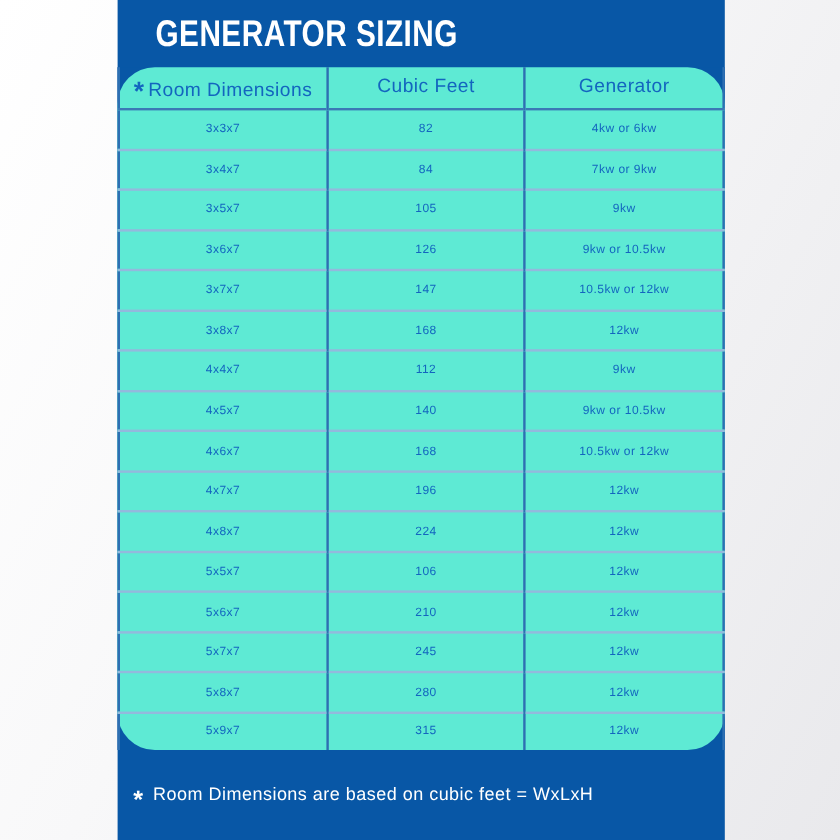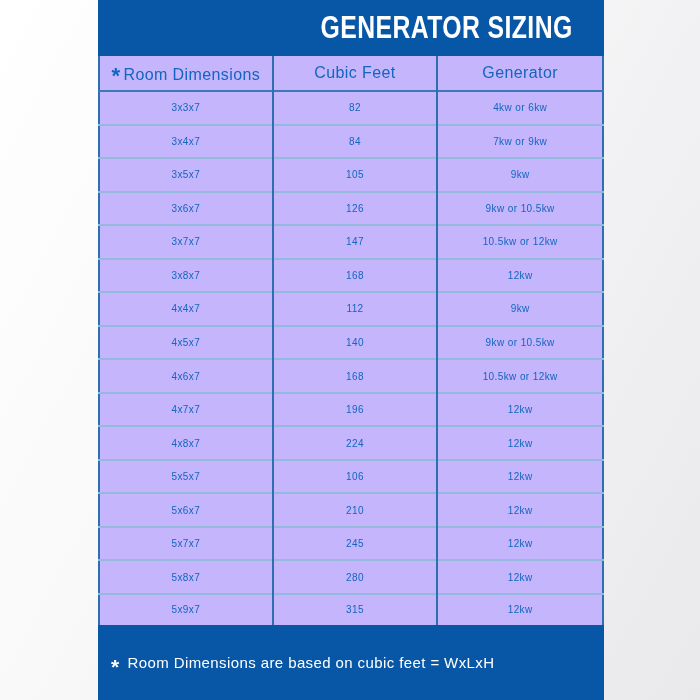--- a/index.html
+++ b/index.html
@@ -18,21 +18,21 @@
     left: 98px; top: 0;
     width: 506px; height: 700px;
     background: #0857a6;
     display: flex;
     flex-direction: column;
   }
   .title-band {
     height: 56px;
     display: flex;
     align-items: center;
-    justify-content: flex-end;
+    justify-content: flex-start;
     flex: 0 0 auto;
   }
   .title-band .title-text {
     display: inline-block;
     color: #ffffff;
     font-size: 31px;
     font-weight: bold;
     letter-spacing: 0.5px;
     transform: scaleX(0.8);
     white-space: nowrap;
@@ -40,23 +40,24 @@
   .table-wrap {
     flex: 0 0 auto;
     height: 569px;
     background: #0857a6;
   }
   table.gen-table {
     width: 100%;
     height: 100%;
     border-collapse: collapse;
     table-layout: fixed;
-    background: #c4b5fd;
+    background: #5eead4;
     border-left: 2px solid #2e6fb2;
     border-right: 2px solid #2e6fb2;
+    border-radius: 31px;
   }
   table.gen-table col.c1 { width: 173px; }
   table.gen-table col.c2 { width: 164px; }
   table.gen-table col.c3 { width: 165px; }
   table.gen-table th, table.gen-table td {
     text-align: center;
     vertical-align: middle;
     padding: 0;
     color: #1365bf;
     letter-spacing: 0.4px;

